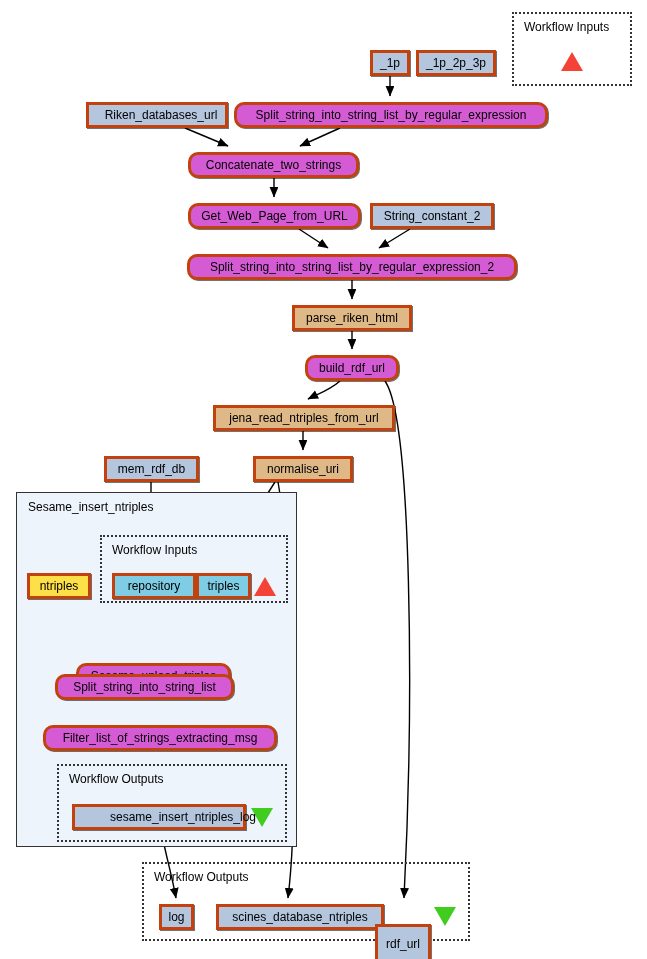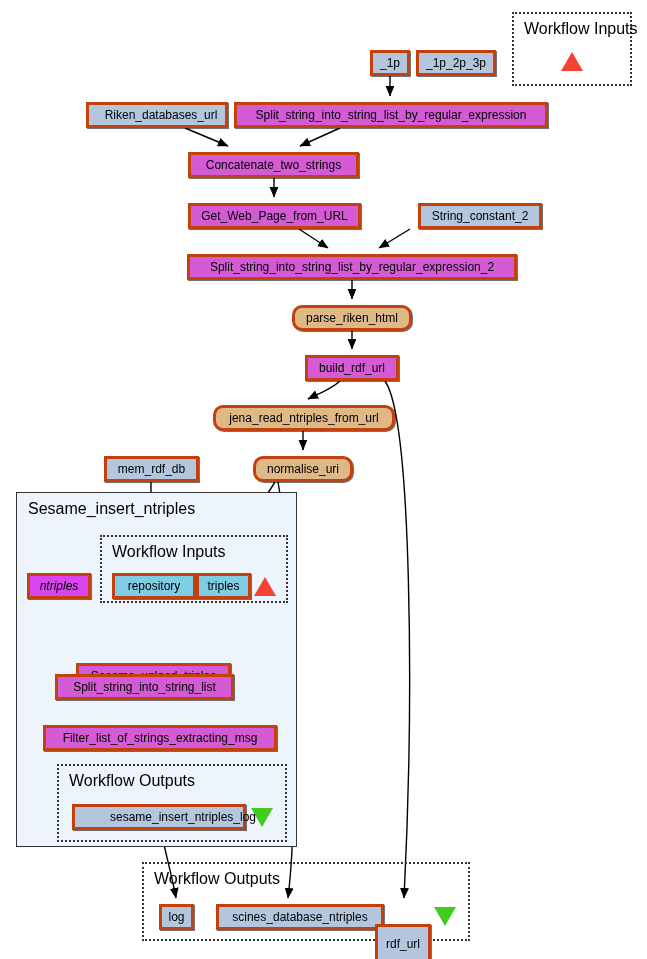--- a/index.html
+++ b/index.html
@@ -31,45 +31,45 @@
     border: 3px solid #c2410c;
     display: flex;
     align-items: center;
     justify-content: center;
     font-size: 12px;
     color: #000000;
     white-space: nowrap;
     line-height: 1;
     box-shadow: 1px 1px 0 rgba(0,0,0,0.55);
   }
-  .n-proc { background: #d55bd5; }
-  .n-tool { background: #deb887; border-radius: 10px; }
+  .n-proc { background: #d55bd5; border-radius: 10px; }
+  .n-tool { background: #deb887; }
   .n-io   { background: #b3c6de; }
   .n-cyan { background: #7fcde4; }
-  .n-gray { background: #d946ef; font-style: italic; }
+  .n-gray { background: #fde047; }
 
   .cluster {
     position: absolute;
     box-sizing: border-box;
   }
   .cluster-solid {
     border: 1px solid #333333;
     background: #eef4fb;
   }
   .cluster-dashed {
     border: 2px dotted #333333;
     background: transparent;
   }
   .cluster-dashed-fill {
     border: 2px dotted #333333;
     background: #eef4fb;
   }
   .cluster-label {
     position: absolute;
-    font-size: 16px;
+    font-size: 12px;
     color: #000000;
     white-space: nowrap;
     line-height: 1;
   }
   .tri {
     position: absolute;
     width: 0;
     height: 0;
   }
   .tri-up {
@@ -137,21 +137,21 @@
       <div class="tri tri-down" style="left: 251px; top: 808px;"></div>
       <div class="tri tri-down" style="left: 434px; top: 907px;"></div>
     </div>
   <div id="nodes">
       <div class="node n-io" style="left: 370px; top: 50px; width: 40px; height: 26px;">_1p</div>
       <div class="node n-io" style="left: 416px; top: 50px; width: 80px; height: 26px;">_1p_2p_3p</div>
       <div class="node n-io" style="left: 86px; top: 102px; width: 142px; height: 26px; padding-left: 8px;">Riken_databases_url</div>
       <div class="node n-proc" style="left: 234px; top: 102px; width: 314px; height: 26px;">Split_string_into_string_list_by_regular_expression</div>
       <div class="node n-proc" style="left: 188px; top: 152px; width: 171px; height: 26px;">Concatenate_two_strings</div>
       <div class="node n-proc" style="left: 188px; top: 203px; width: 173px; height: 26px;">Get_Web_Page_from_URL</div>
-      <div class="node n-io" style="left: 370px; top: 203px; width: 124px; height: 26px; margin-left: 48px;">String_constant_2</div>
+      <div class="node n-io" style="left: 370px; top: 203px; width: 124px; height: 26px;">String_constant_2</div>
       <div class="node n-proc" style="left: 187px; top: 254px; width: 330px; height: 26px;">Split_string_into_string_list_by_regular_expression_2</div>
       <div class="node n-tool" style="left: 292px; top: 305px; width: 120px; height: 26px;">parse_riken_html</div>
       <div class="node n-proc" style="left: 305px; top: 355px; width: 94px; height: 26px;">build_rdf_url</div>
       <div class="node n-tool" style="left: 213px; top: 405px; width: 182px; height: 26px;">jena_read_ntriples_from_url</div>
       <div class="node n-io" style="left: 104px; top: 456px; width: 95px; height: 26px;">mem_rdf_db</div>
       <div class="node n-tool" style="left: 253px; top: 456px; width: 100px; height: 26px;">normalise_uri</div>
       <div class="node n-gray" style="left: 27px; top: 573px; width: 64px; height: 26px;">ntriples</div>
       <div class="node n-cyan" style="left: 112px; top: 573px; width: 84px; height: 26px;">repository</div>
       <div class="node n-cyan" style="left: 196px; top: 573px; width: 55px; height: 26px;">triples</div>
       <div class="node n-proc" style="left: 76px; top: 624px; width: 155px; height: 26px; margin-top: 39px;">Sesame_upload_triples</div>

